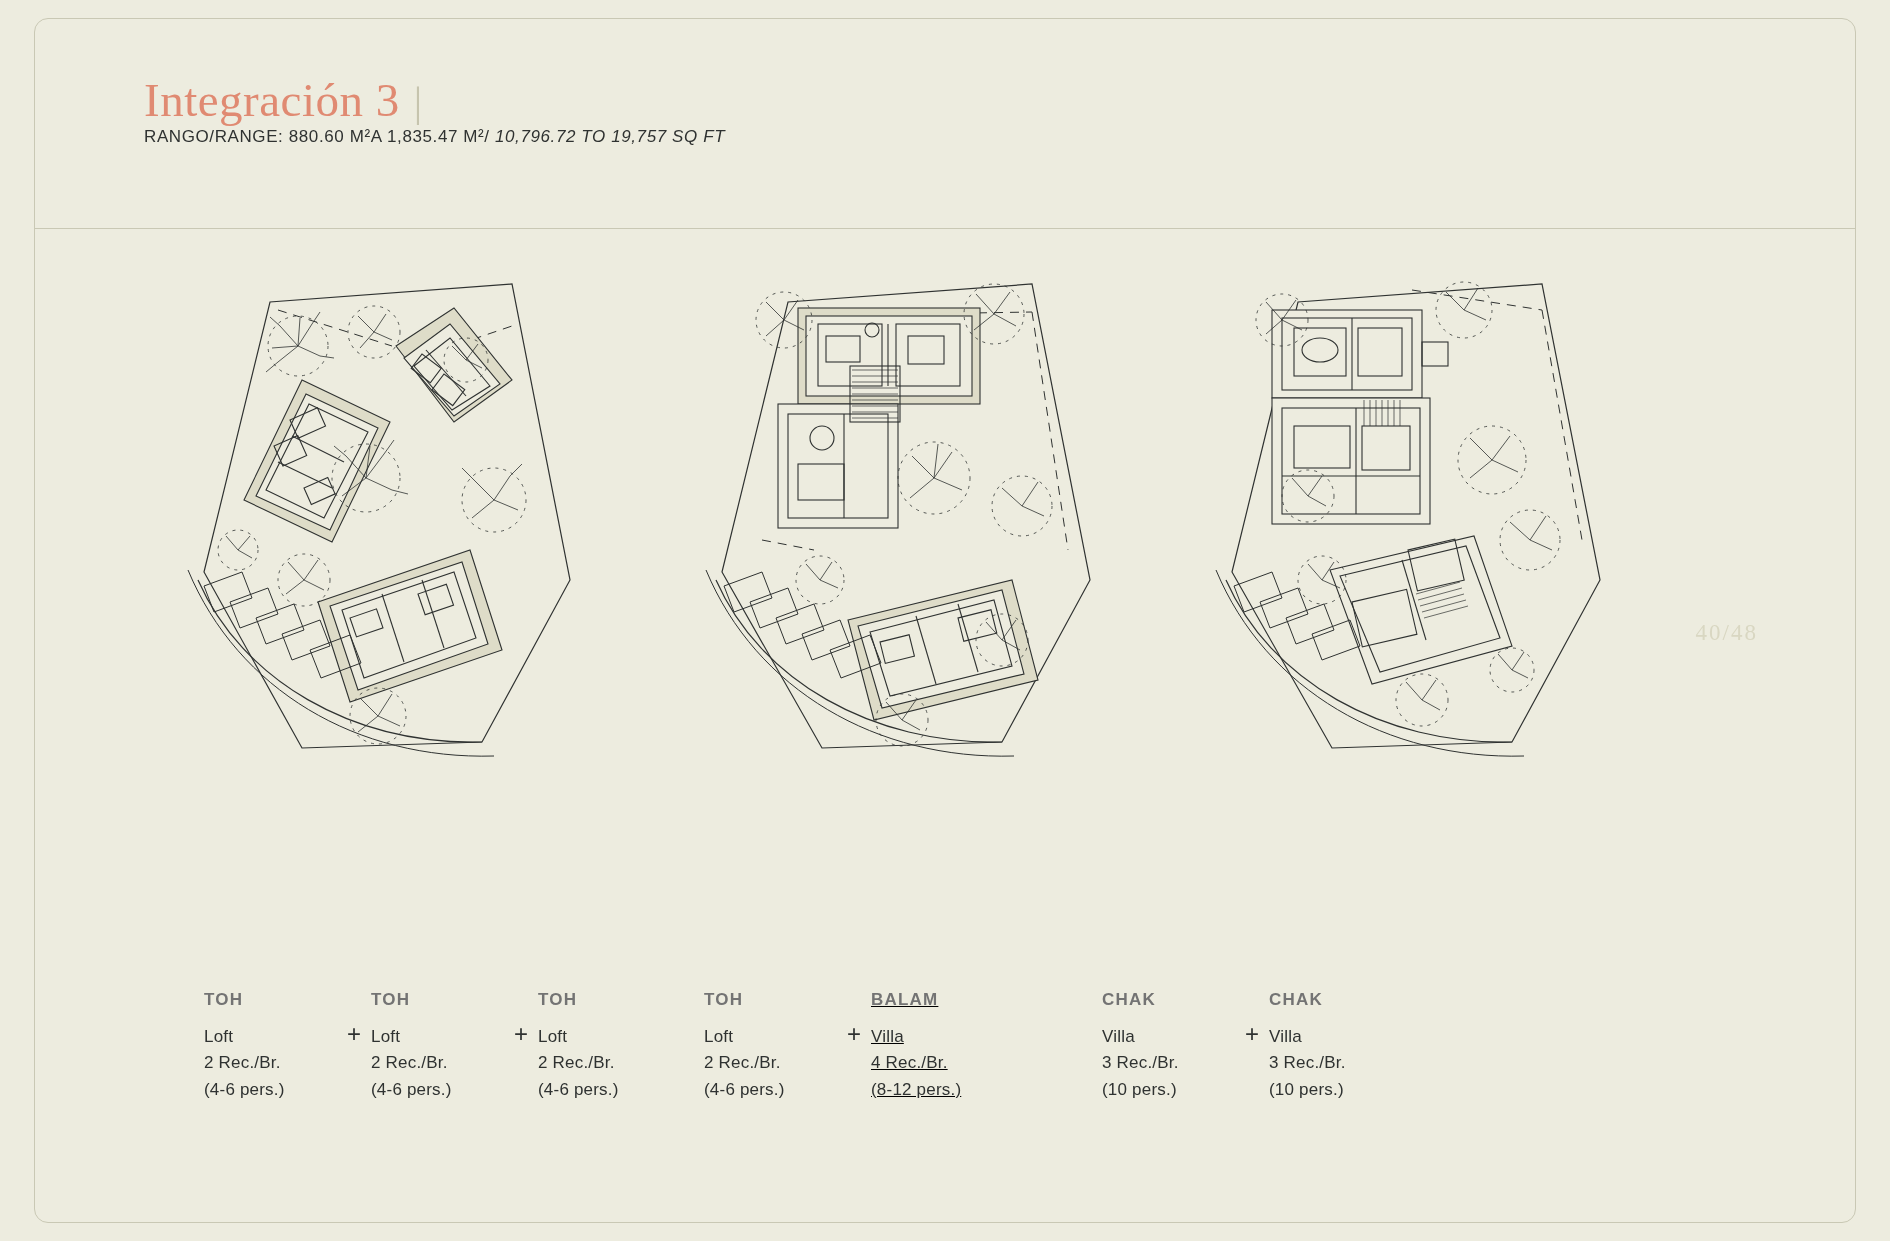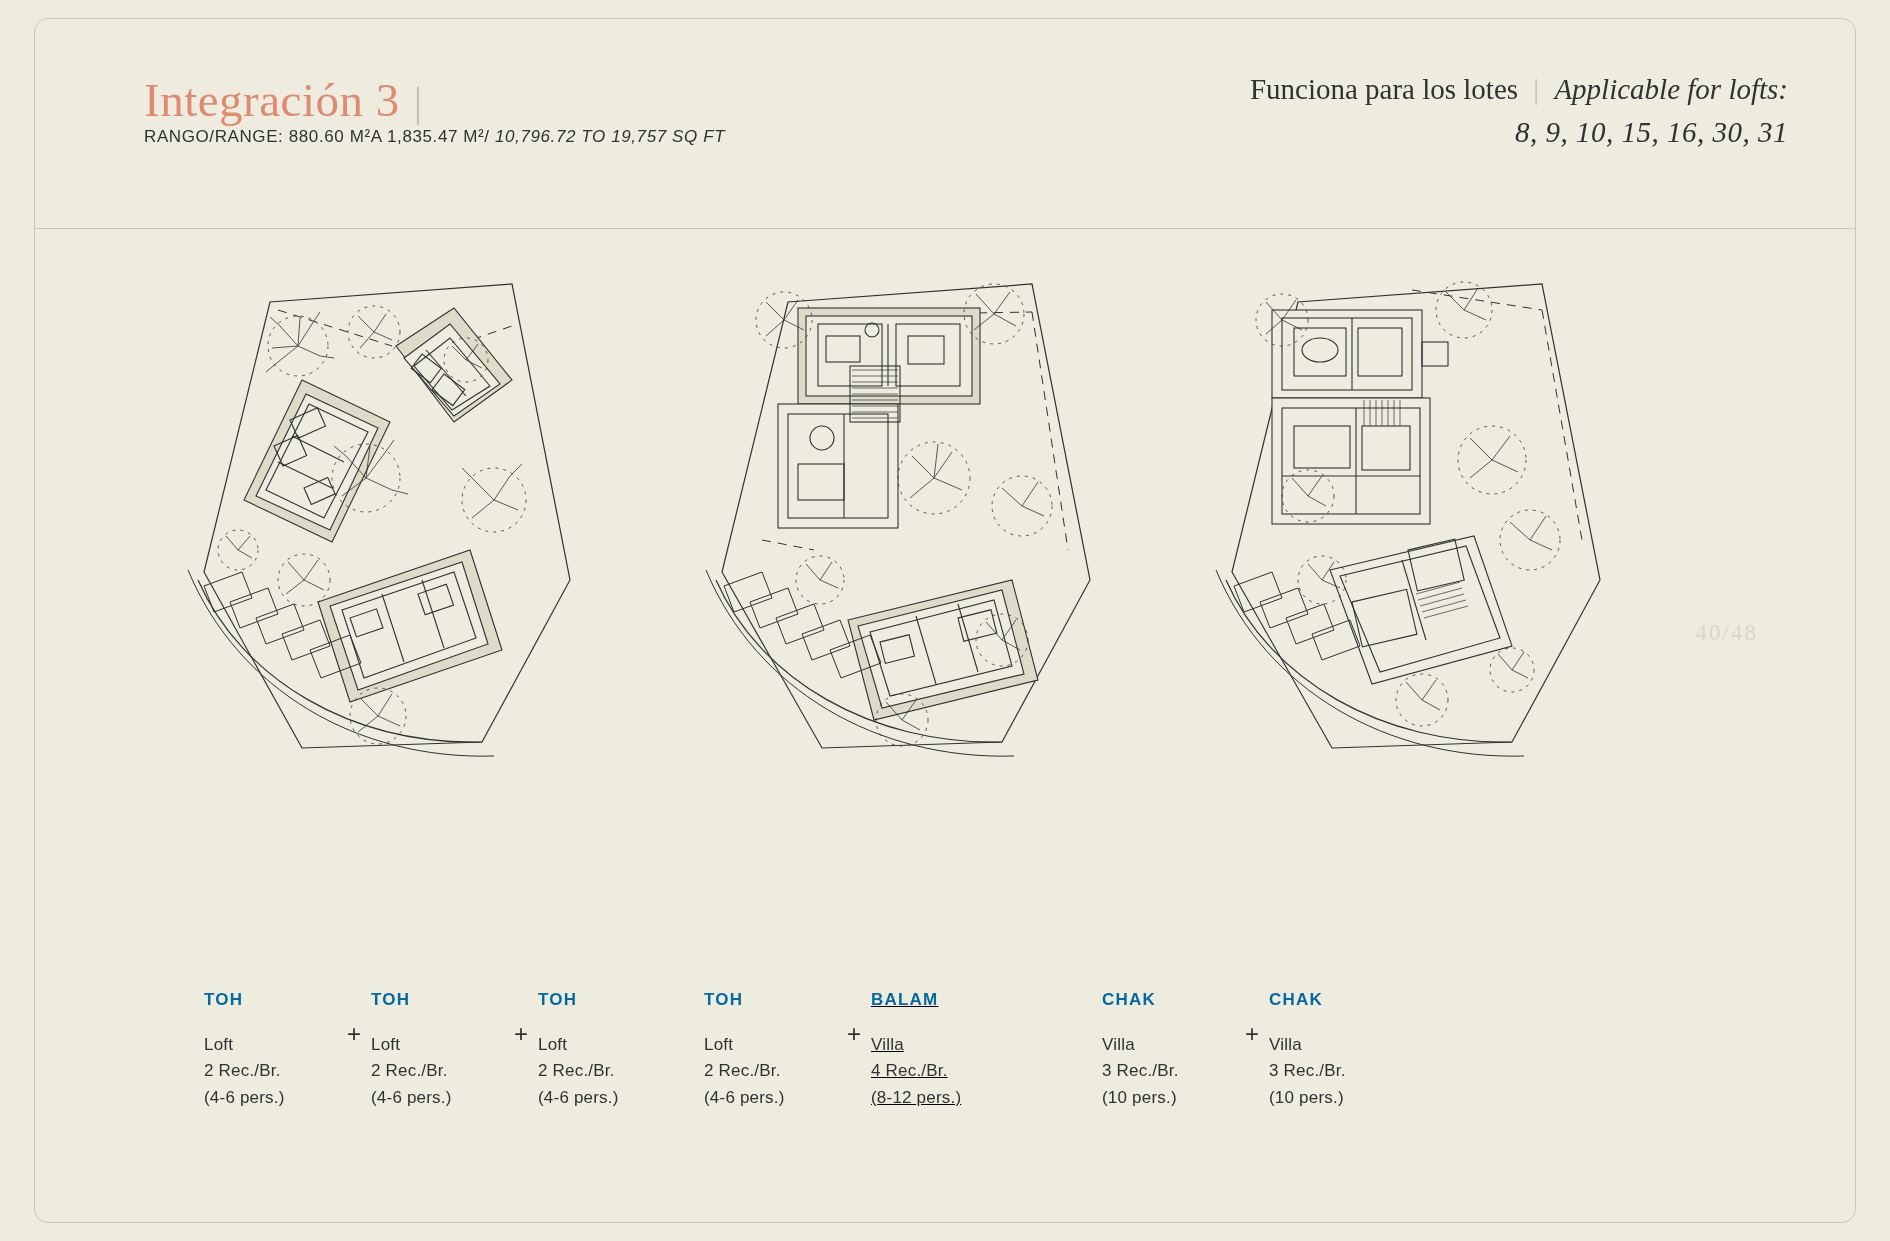--- a/index.html
+++ b/index.html
@@ -161,22 +161,22 @@
   .legend-g3 { left: 1068px; }
 
   .legend-item {
     width: 133px;
   }
   .legend-item.wide { width: 160px; text-decoration: underline; }
   .legend-name {
     font-size: 17px;
     font-weight: bold;
     letter-spacing: 1.2px;
-    color: #0369a1;
-    margin-bottom: 22px;
+    color: #737373;
+    margin-bottom: 14px;
   }
   .legend-row {
     font-size: 17px;
     color: #2f3231;
     line-height: 1.55;
     letter-spacing: 0.2px;
   }
   .plus {
     font-size: 24px;
     color: #2f3231;
@@ -199,28 +199,20 @@
       <div class="title-line">
         <span class="title-main">Integración 3</span>
         <span class="title-sep">|</span>
       </div>
       <div class="range-line">
         <span>RANGO/RANGE: 880.60 M²A 1,835.47 M²/</span>
         <span class="ital">10,796.72 TO 19,757 SQ FT</span>
       </div>
     </div>
 
-    <div class="lots-block">
-      <div class="lots-line1">
-        <span>Funciona para los lotes</span>
-        <span class="bar">|</span>
-        <span class="ital">Applicable for lofts:</span>
-      </div>
-      <div class="lots-line2">8, 9, 10, 15, 16, 30, 31</div>
-    </div>
   </div>
 
   <div class="header-rule"></div>
 
   <div class="plans">
 
     <div class="plan plan-1">
       <svg width="560" height="650" viewBox="0 0 560 650" xmlns="http://www.w3.org/2000/svg">
         <g fill="none" stroke="#2f3231" stroke-width="1.1">
 

